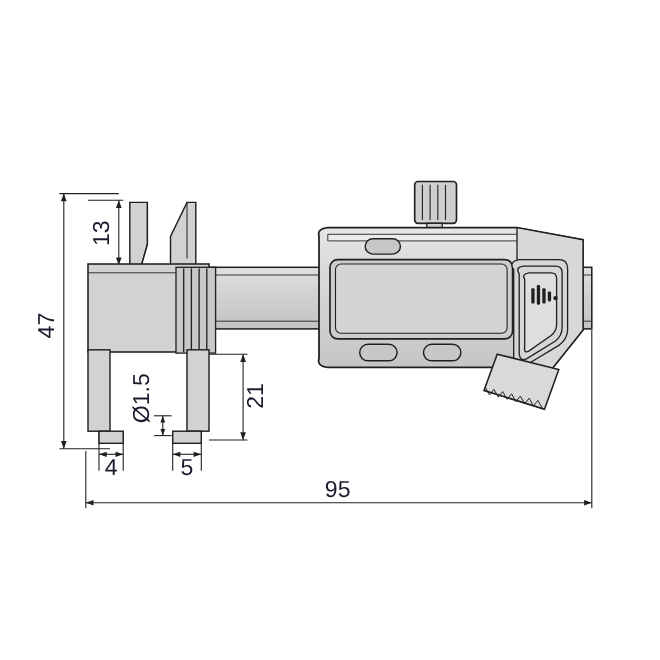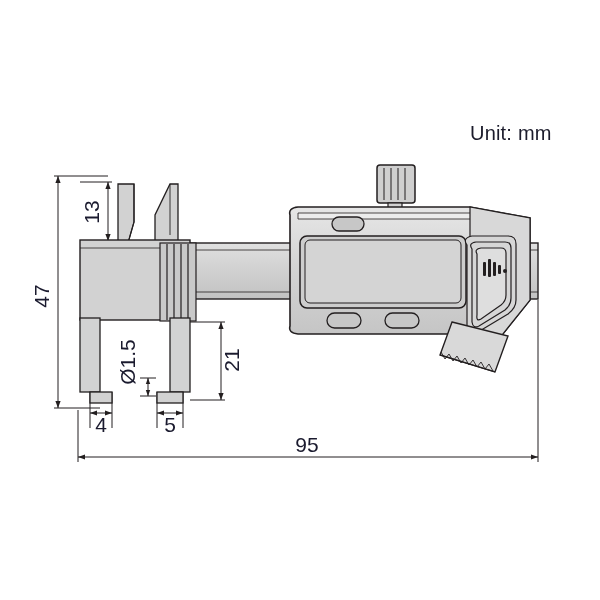--- a/index.html
+++ b/index.html
@@ -36,21 +36,20 @@
     font-family: "Liberation Sans", sans-serif;
     fill: #1a1a2e;
     font-size: 21px;
   }
 </style>
 </head>
 <body>
 
 <div id="drawing-root">
 
-  <div class="unit-label">Unit: mm</div>
 
   <svg width="600" height="600" viewBox="0 0 600 600">
 
     <defs>
 
       <pattern id="serration" width="7" height="7" patternUnits="userSpaceOnUse">
         <path d="M0,7 L3.5,0 L7,7" fill="none" stroke="#231f20" stroke-width="0.9"></path>
       </pattern>
       <linearGradient id="bodyGrad" x1="0" y1="0" x2="0" y2="1">
         <stop offset="0%" stop-color="#e6e6e6"></stop>

